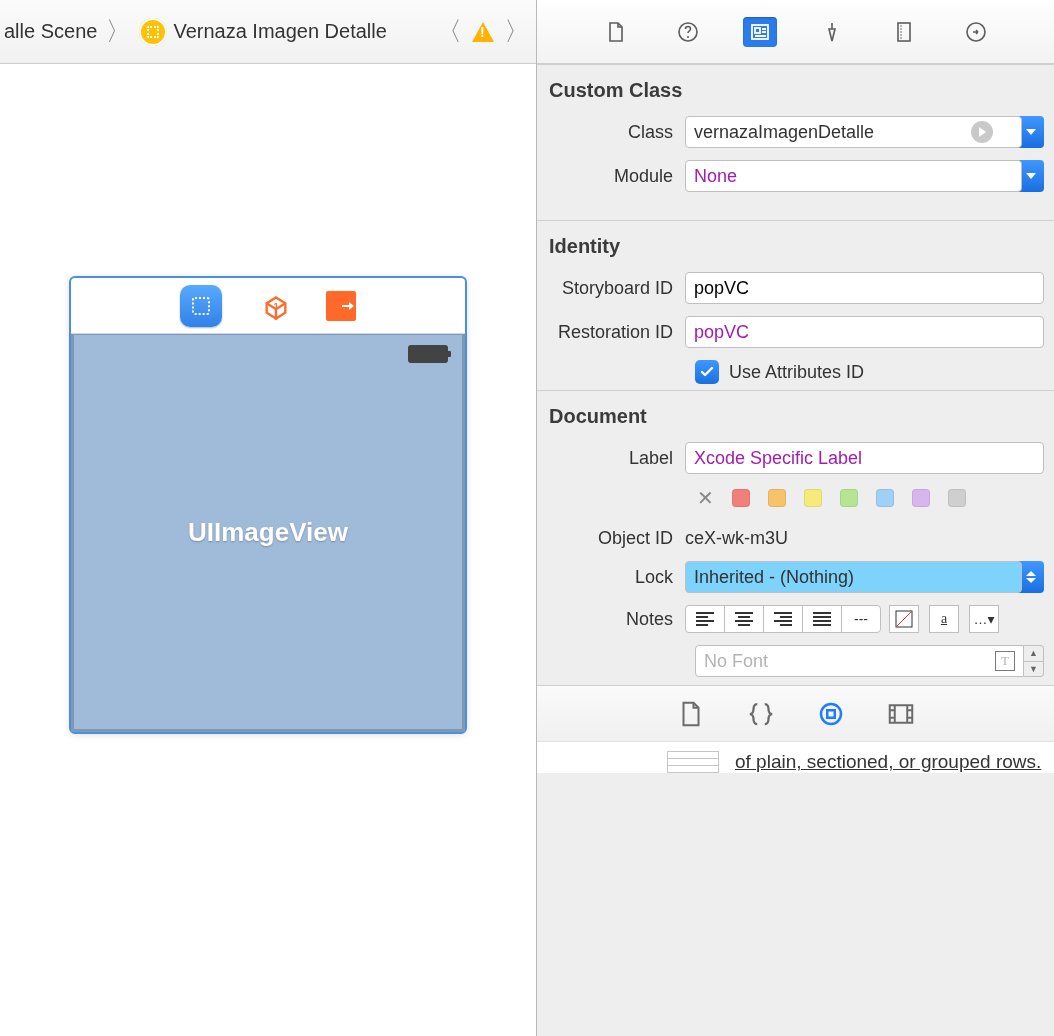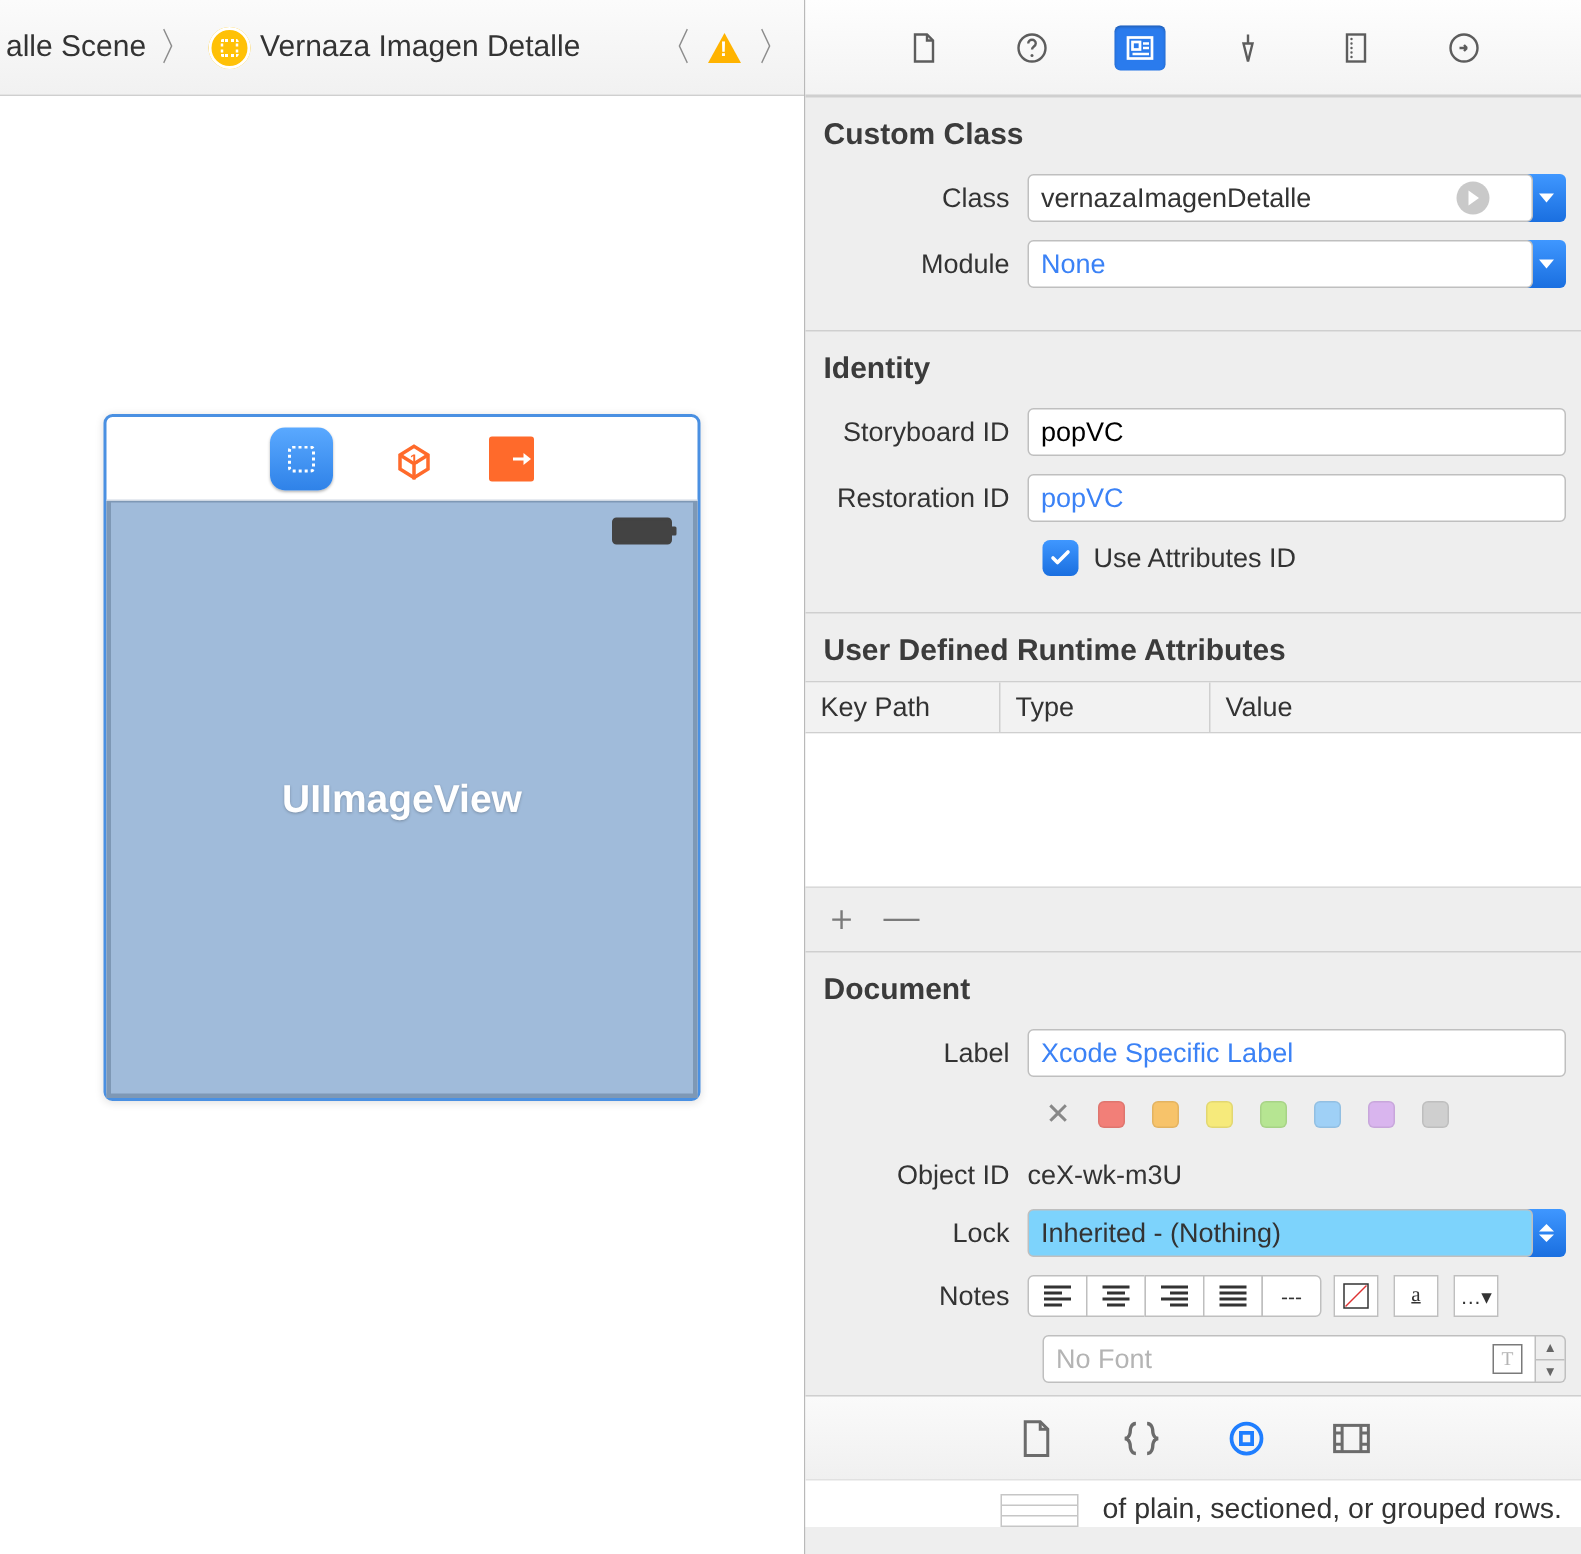--- a/index.html
+++ b/index.html
@@ -36,21 +36,21 @@
   }
   input[type=text], .combo, .select {
     flex: 1;
     height: 32px;
     border: 1px solid #bfbfbf;
     border-radius: 4px;
     padding: 0 8px;
     font-size: 18px;
     background: #fff;
   }
-  input[type=text]::placeholder, .ph { color: #3b82f6; }
+  input[type=text]::placeholder, .ph { color: #a21caf; }
 
   
   .left {
     width: 537px;
     border-right: 1px solid #b9b9b9;
     display: flex;
     flex-direction: column;
   }
   .bc {
     height: 64px;
@@ -307,21 +307,21 @@
     height: 56px; border-top:1px solid #cfcfcf; background:linear-gradient(#fafafa,#f0f0f0);
     display:flex; align-items:center; justify-content:center; gap:40px;
   }
   .lib-btn { color:#6b6b6b; width:30px; height:30px; display:flex; align-items:center; justify-content:center; cursor:pointer; }
   .lib-btn.active { color:#1f7eff; }
 
   .snippet {
     height: 32px; padding: 4px 10px 0 130px; color:#333; font-size:19px;
     border-top:1px solid #e1e1e1; background:#fff;
     white-space: nowrap; overflow: hidden;
-    display:flex; align-items:flex-end;
+    display:flex; align-items:flex-end;text-decoration:underline;
   }
   .snippet .mini {
     width:52px; height:22px; border:1px solid #c6c6c6; margin-right:16px;
     display:flex; flex-direction:column;
   }
   .snippet .mini div { flex:1; border-bottom:1px solid #c6c6c6; }
   .snippet .mini div:last-child { border-bottom:none; }
 
   .lines { display:flex; flex-direction:column; gap:2px; }
   .lines span { width:18px; height:2px; background:currentColor; }
@@ -443,35 +443,20 @@
       <div class="row" style="padding-left:158px;">
         <span class="chk">
           <svg viewBox="0 0 16 16">
               <path d="M3 8l3 3 7-7" fill="none" stroke="#fff" stroke-width="2.4" stroke-linecap="round" stroke-linejoin="round"></path>
             </svg>
         </span>
         <span>Use Attributes ID</span>
       </div>
     </div>
 
-    <div class="panel" style="margin-top:18px;">
-      <div class="section-h">User Defined Runtime Attributes</div>
-      <div class="tbl">
-        <div class="thead">
-          <div class="col-kp">Key Path</div>
-          <div class="col-ty">Type</div>
-          <div>Value</div>
-        </div>
-        <div class="tbody"></div>
-        <div class="tbl-actions">
-          <span>＋</span>
-          <span>—</span>
-        </div>
-      </div>
-    </div>
 
     <div class="panel">
       <div class="section-h">Document</div>
       <div class="row">
         <div class="lbl">Label</div>
         <input type="text" placeholder="Xcode Specific Label" style="">
       </div>
       <div class="swatches">
         <span style="color:#888;">✕</span>
         <span class="sw" style="background:#f27f78"></span>

